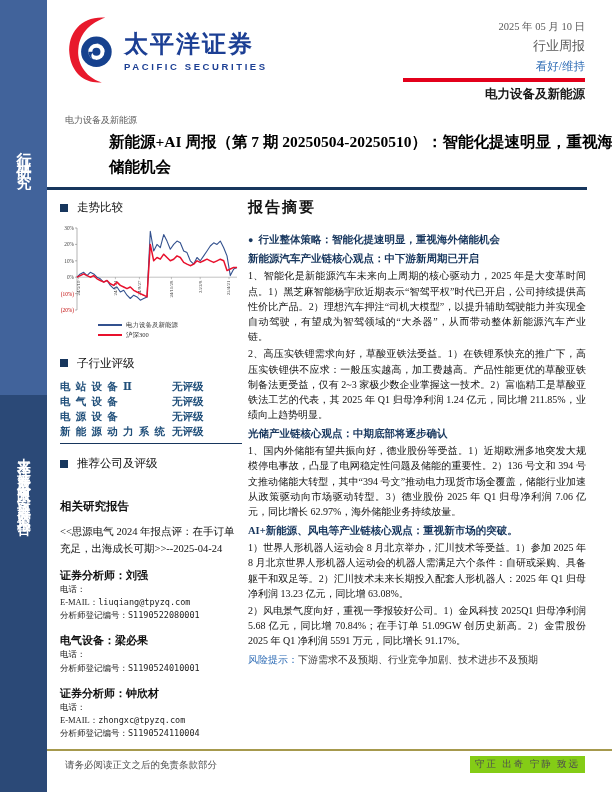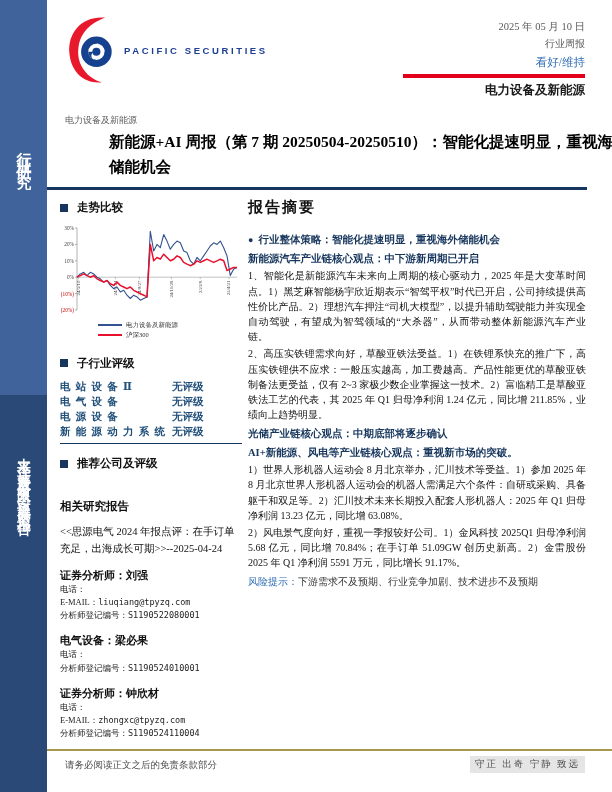--- a/index.html
+++ b/index.html
@@ -16,33 +16,33 @@
                             font-size:13.5px; letter-spacing:4px; }
 
   
   .logo { position:absolute; left:64px; top:14px; display:flex; align-items:center; }
   .logo-text { margin-left:6px; }
   .logo-cn { font-size:24px; font-weight:bold; color:#1c3f94; letter-spacing:2px; }
   .logo-en { font-size:9.5px; font-weight:bold; color:#1c3f94; letter-spacing:2.6px;
              font-family:"Liberation Sans",sans-serif; margin-top:1px; }
   .header-right { position:absolute; right:27px; top:20px; width:220px; text-align:right; }
   .hr-date { font-size:10.5px; color:#595959; }
-  .hr-type { font-size:10px; color:#595959; margin-top:3px; }
+  .hr-type { font-size:13px; color:#595959; margin-top:3px; }
   .hr-rating { font-size:11.5px; color:#2e6cb5; margin-top:4px; }
   .hr-redline { width:182px; height:4px; background:#e3001b; margin:4px 0 0 auto; }
   .hr-industry { font-size:12.5px; font-weight:bold; color:#1a1a1a; margin-top:4px; }
 
   .category-label { position:absolute; left:65px; top:114px; font-size:9px; color:#595959; }
   .report-title { position:absolute; left:65px; top:129px; width:522px;
                   font-size:15.5px; font-weight:bold; line-height:1.62; color:#000;margin-left:44px; }
   .title-rule { position:absolute; left:47px; top:187px; width:540px; height:3px; background:#17365d; }
 
   
   .left-col { position:absolute; left:60px; top:200px; width:182px; }
-  .sec-head { display:flex; align-items:center; gap:9px; font-size:11.5px; font-weight:bold; color:#111; }
+  .sec-head { display:flex; align-items:center; gap:9px; font-size:11.5px; font-weight:normal; color:#111; }
   .sq { width:8px; height:8px; background:#17365d; flex:0 0 auto; }
   .chart-wrap { margin-top:8px; }
   .legend { margin-top:1px; padding-left:38px; }
   .legend-row { display:flex; align-items:center; gap:4px; line-height:1.5; }
   .legend-line { width:24px; height:2px; }
   .legend-label { font-size:6.5px; color:#333; }
   .subrating-head { margin-top:16px; }
   .sr-table { margin-top:8px; }
   .sr-row { display:flex; font-size:10.5px; font-weight:bold; color:#1f4e79; line-height:1.45; }
   .sr-name { width:112px; letter-spacing:0.5em; }
@@ -66,21 +66,21 @@
   .blk-head { font-size:10.5px; font-weight:bold; color:#17365d; margin:5px 0 2px; }
   .blk-text { font-size:10px; line-height:1.52; text-align:justify; margin:2px 0; }
   .blk-risk { font-size:10px; margin-top:4px; }
   .blk-risk .risk-label { color:#2e6cb5; }
   .blk-risk .risk-text { color:#333; }
 
   
   .gold-line { position:absolute; left:47px; top:749px; width:565px; height:2px; background:#a6994d; }
   .footer-left { position:absolute; left:65px; top:759px; font-size:9.5px; color:#4d4d4d;text-align:right; }
   .footer-right { position:absolute; right:27px; top:756px; font-size:9.5px; color:#4d4d4d;
-                  background:#e5e5e5; padding:2px 5px; letter-spacing:2px; }
+                  background:#84cc16; padding:2px 5px; letter-spacing:2px; }
 </style>
 </head>
 <body>
 
 <div class="sidebar-top">
   <div class="v-text">行业研究</div>
 </div>
 <div class="sidebar-bottom">
   <div class="v-text">太平洋证券股份有限公司证券研究报告</div>
 </div>
@@ -88,20 +88,21 @@
 <div class="logo">
   <svg width="54" height="72" viewBox="0 0 60 80">
     <path d="M46 4 C 20 2, 4 20, 6 44 C 8 66, 24 78, 42 76 C 22 70, 14 52, 16 38 C 18 20, 30 10, 46 4 Z" fill="#e8192c"></path>
     <circle cx="36" cy="42" r="17" fill="#16418e"></circle>
     <circle cx="36" cy="42" r="9" fill="#ffffff"></circle>
     <path d="M36 33 a 9 9 0 0 1 9 9 L 38 42 a 4 4 0 0 0 -2 -9 Z" fill="#ffffff"></path>
     <path d="M36 51 a 9 9 0 0 1 -9 -9 L 34 42 a 4 4 0 0 0 2 9 Z" fill="#16418e"></path>
     <circle cx="36" cy="42" r="4.5" fill="#16418e"></circle>
   </svg>
   <div class="logo-text">
+    <div class="logo-cn">太平洋证券</div>
     <div class="logo-en">PACIFIC SECURITIES</div>
   </div>
 </div>
 
 <div class="header-right">
   <div class="hr-date">2025 年 05 月 10 日</div>
   <div class="hr-type">行业周报</div>
   <div class="hr-rating">看好/维持</div>
   <div class="hr-redline"></div>
   <div class="hr-industry">电力设备及新能源</div>
@@ -218,20 +219,21 @@
   <div class="summary-title">报告摘要</div>
   <div class="blocks" id="summary-blocks">
       <div class="blk-bullet">
         <span class="dot">●</span>
         <span>行业整体策略：智能化提速明显，重视海外储能机会</span>
       </div>
       <p class="blk-head">新能源汽车产业链核心观点：中下游新周期已开启</p>
       <p class="blk-text">1、智能化是新能源汽车未来向上周期的核心驱动力，2025 年是大变革时间点。1）黑芝麻智能杨宇欣近期表示“智驾平权”时代已开启，公司持续提供高性价比产品。2）理想汽车押注“司机大模型”，以提升辅助驾驶能力并实现全自动驾驶，有望成为智驾领域的“大杀器”，从而带动整体新能源汽车产业链。</p>
       <p class="blk-text">2、高压实铁锂需求向好，草酸亚铁法受益。1）在铁锂系快充的推广下，高压实铁锂供不应求：一般压实越高，加工费越高。产品性能更优的草酸亚铁制备法更受益，仅有 2~3 家极少数企业掌握这一技术。2）富临精工是草酸亚铁法工艺的代表，其 2025 年 Q1 归母净利润 1.24 亿元，同比增 211.85%，业绩向上趋势明显。</p>
       <p class="blk-head">光储产业链核心观点：中期底部将逐步确认</p>
+      <p class="blk-text">1、国内外储能有望共振向好，德业股份等受益。1）近期欧洲多地突发大规模停电事故，凸显了电网稳定性问题及储能的重要性。2）136 号文和 394 号文推动储能大转型，其中“394 号文”推动电力现货市场全覆盖，储能行业加速从政策驱动向市场驱动转型。3）德业股份 2025 年 Q1 归母净利润 7.06 亿元，同比增长 62.97%，海外储能业务持续放量。</p>
       <p class="blk-head">AI+新能源、风电等产业链核心观点：重视新市场的突破。</p>
       <p class="blk-text">1）世界人形机器人运动会 8 月北京举办，汇川技术等受益。1）参加 2025 年 8 月北京世界人形机器人运动会的机器人需满足六个条件：自研或采购、具备躯干和双足等。2）汇川技术未来长期投入配套人形机器人：2025 年 Q1 归母净利润 13.23 亿元，同比增 63.08%。</p>
       <p class="blk-text">2）风电景气度向好，重视一季报较好公司。1）金风科技 2025Q1 归母净利润 5.68 亿元，同比增 70.84%；在手订单 51.09GW 创历史新高。2）金雷股份 2025 年 Q1 净利润 5591 万元，同比增长 91.17%。</p>
       <p class="blk-risk"><span class="risk-label">风险提示：</span><span class="risk-text">下游需求不及预期、行业竞争加剧、技术进步不及预期</span></p>
     </div>
 </div>
 
 <div class="gold-line"></div>
 <div class="footer-left">请务必阅读正文之后的免责条款部分</div>
 <div class="footer-right">守正 出奇 宁静 致远</div>

